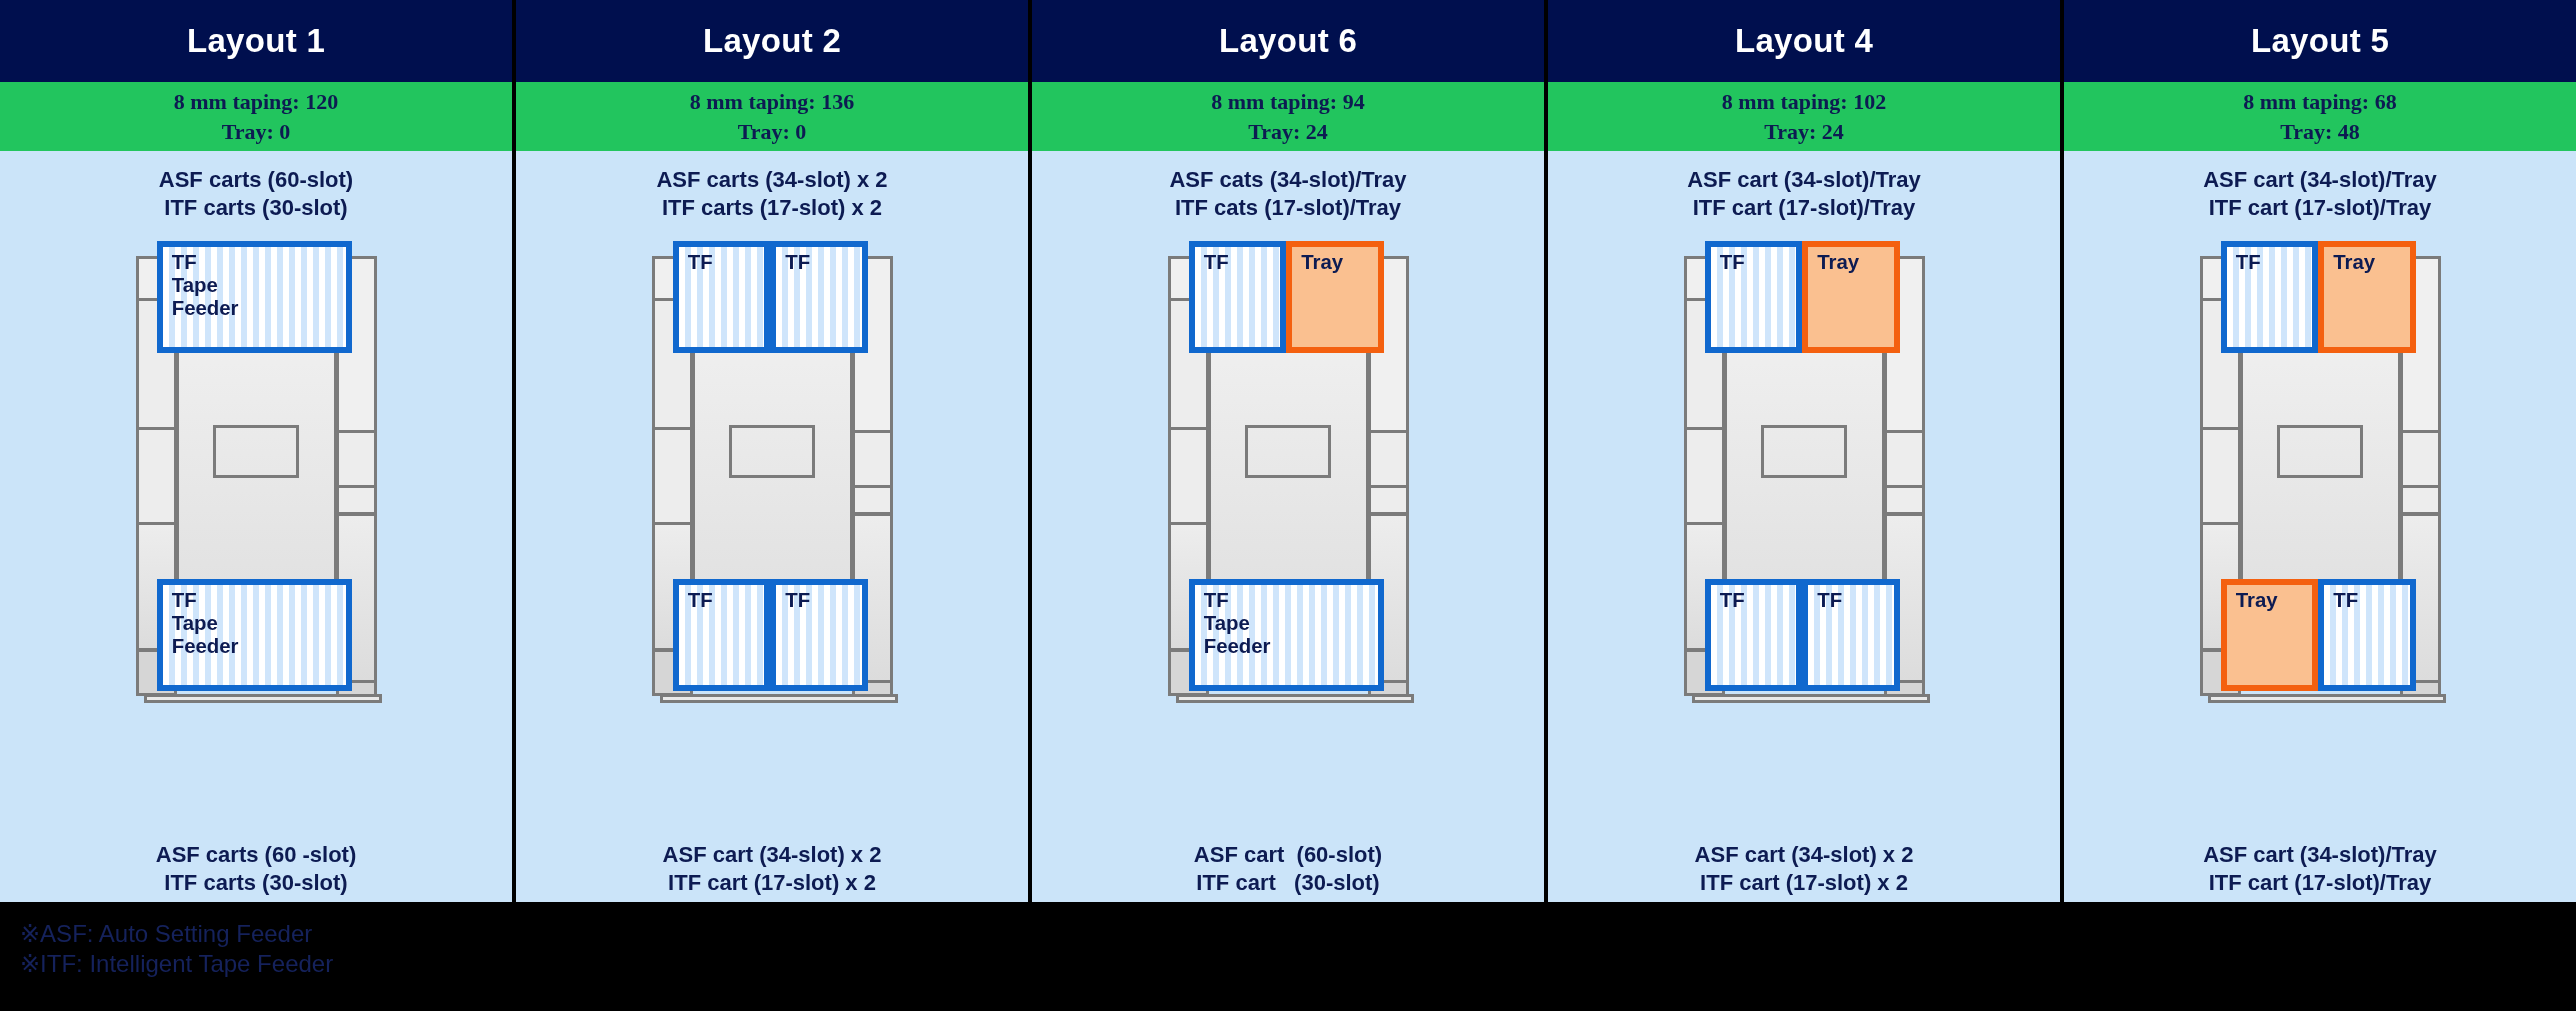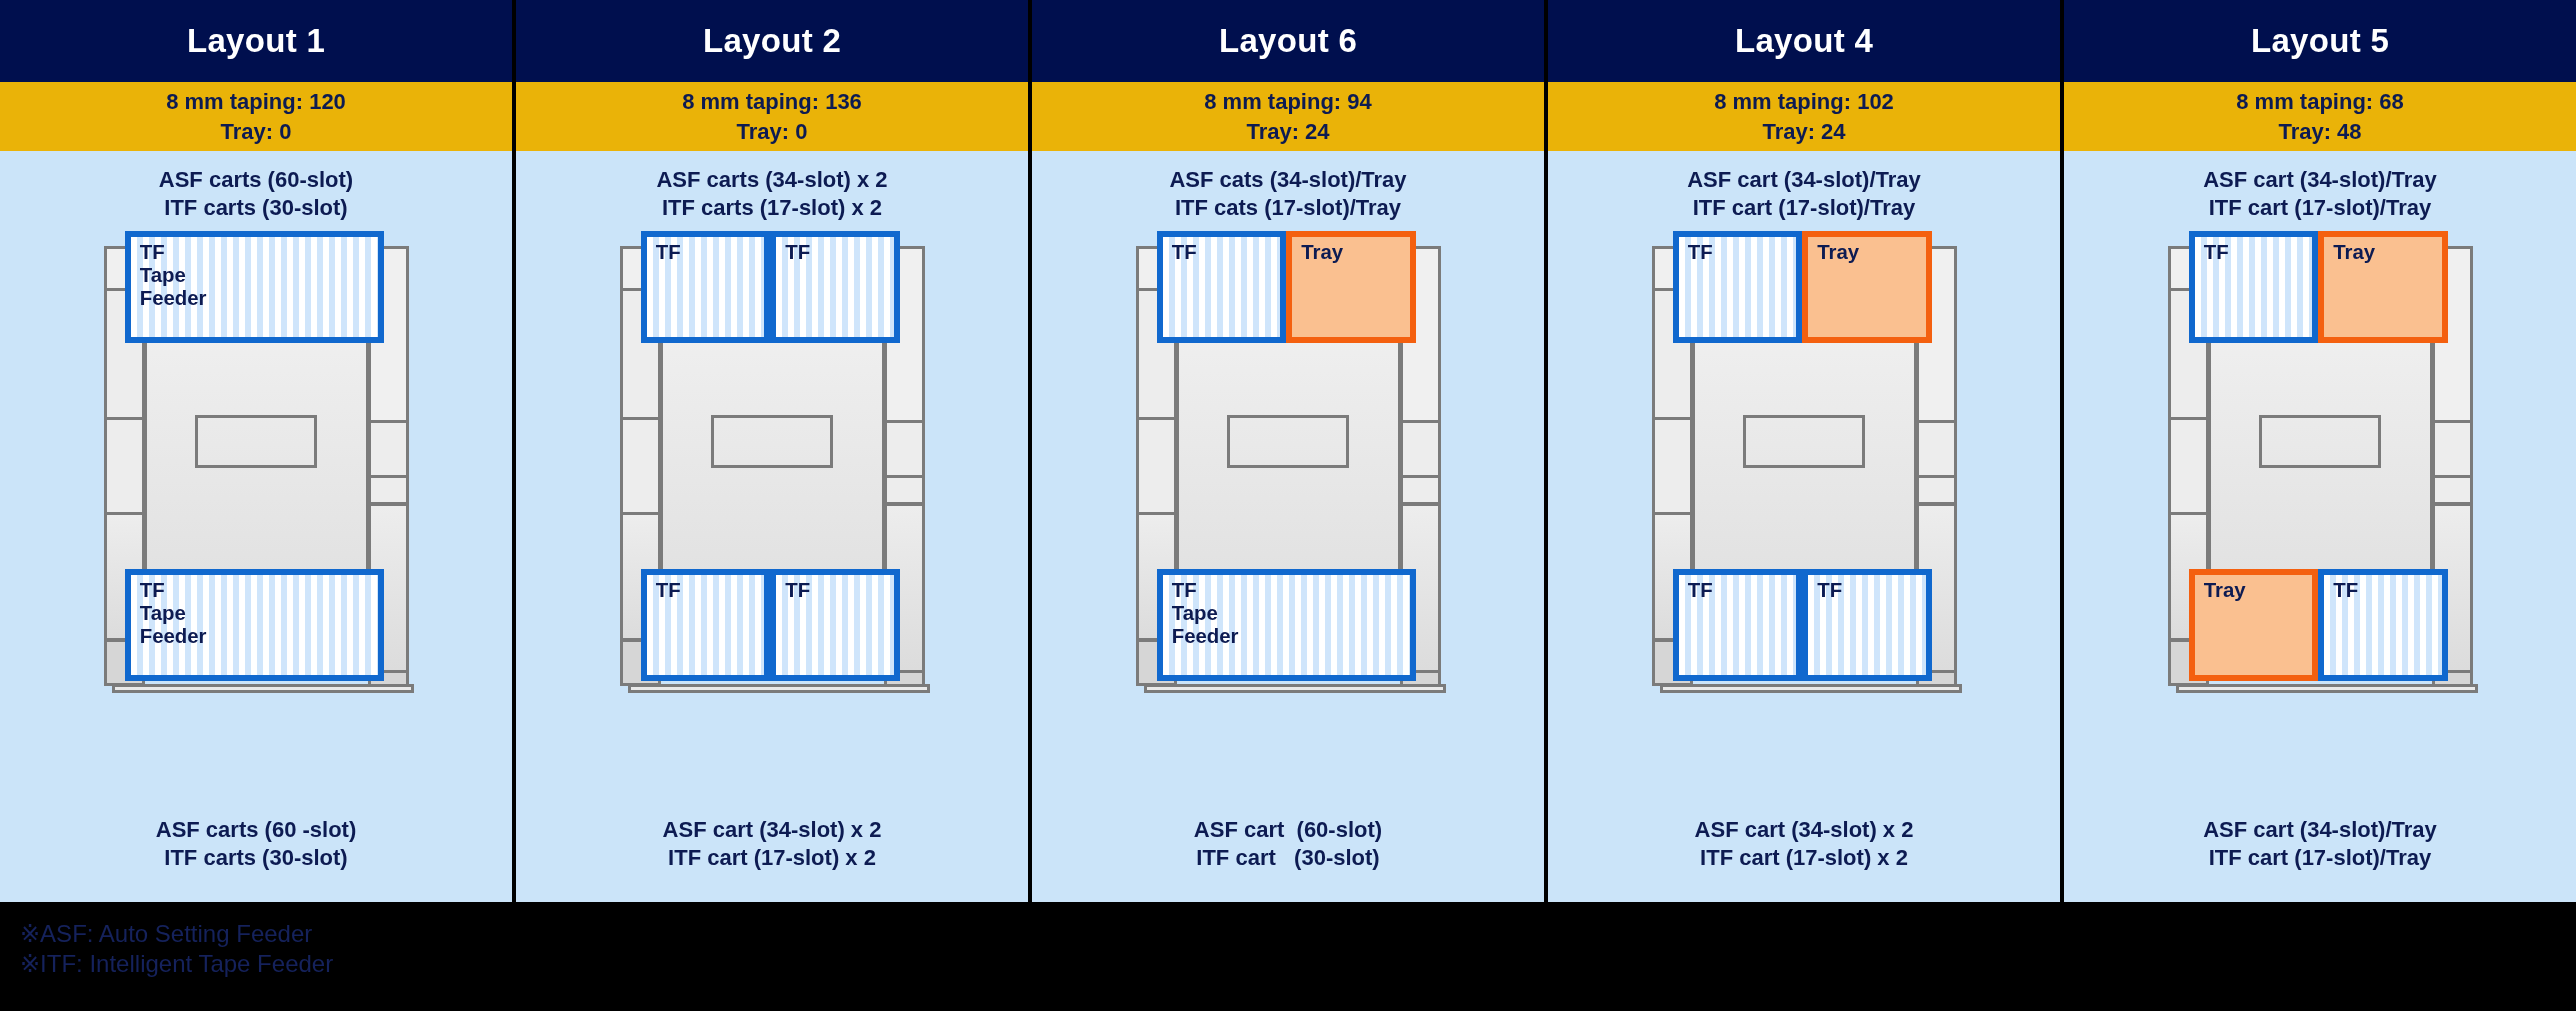--- a/index.html
+++ b/index.html
@@ -25,41 +25,42 @@
   
   .col-head{
     height:82px;background:#000f4e;color:#ffffff;
     display:flex;align-items:center;justify-content:center;
     font-size:33px;font-weight:bold;letter-spacing:0.3px;
     flex:0 0 auto;
   }
 
   
   .counts{
-    background:#eab308;flex:0 0 auto;height:69px;
+    background:#22c55e;flex:0 0 auto;height:69px;
     display:flex;flex-direction:column;align-items:center;justify-content:center;
     gap:4px;
+    font-family:Liberation Serif, serif;
   }
   .counts .line{font-size:22px;font-weight:bold;line-height:1.15;color:#0d1b52;}
 
   
   .col-body{
     flex:1 1 auto;background:#cbe4f9;display:flex;flex-direction:column;
     align-items:center;position:relative;padding-top:14.5px;
   }
   .cap{
     font-size:22px;font-weight:bold;line-height:1.28;text-align:center;
     color:#0d1b52;white-space:pre;
   }
   .cap-top{margin-bottom:6.6px;}
-  .cap-bottom{margin-top:auto;padding-bottom:30px;}
+  .cap-bottom{margin-top:auto;padding-bottom:5px;}
 
   
   .machine{
-    position:relative;width:305px;height:462px;margin-top:3px;
+    position:relative;width:241px;height:462px;margin-top:13px;
   }
   
   .side{position:absolute;top:0;width:41px;}
   .side-l{left:0;}
   .side-r{right:0;}
   .seg{
     position:absolute;left:0;width:41px;border:3.3px solid #7b7b7b;
     box-sizing:border-box;background:#f0f0f0;
   }
   .seg.g1{background:#f0f0f0;}

